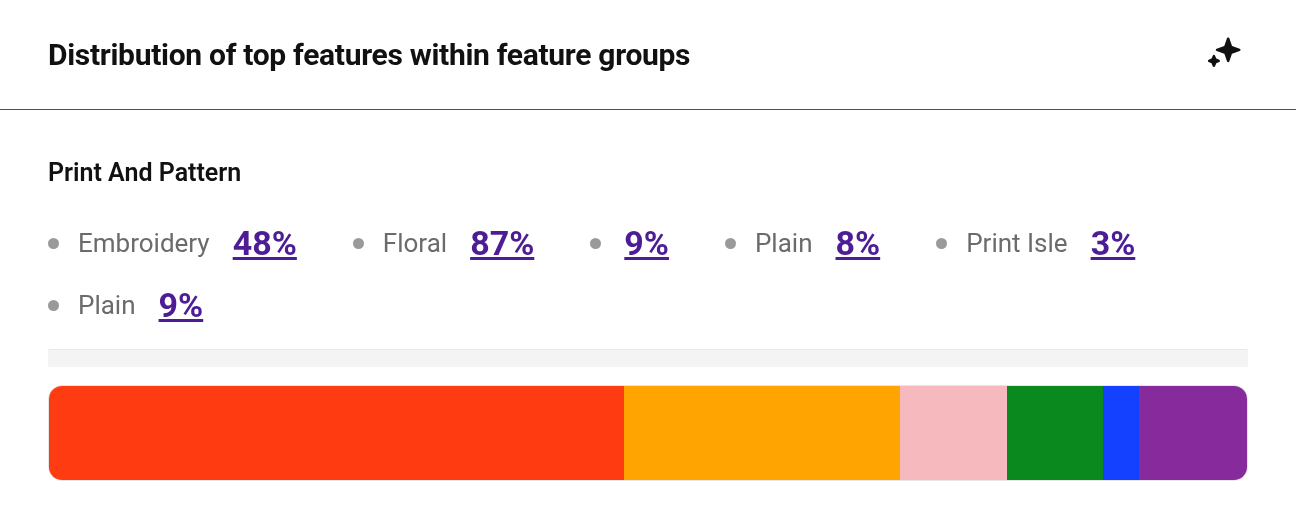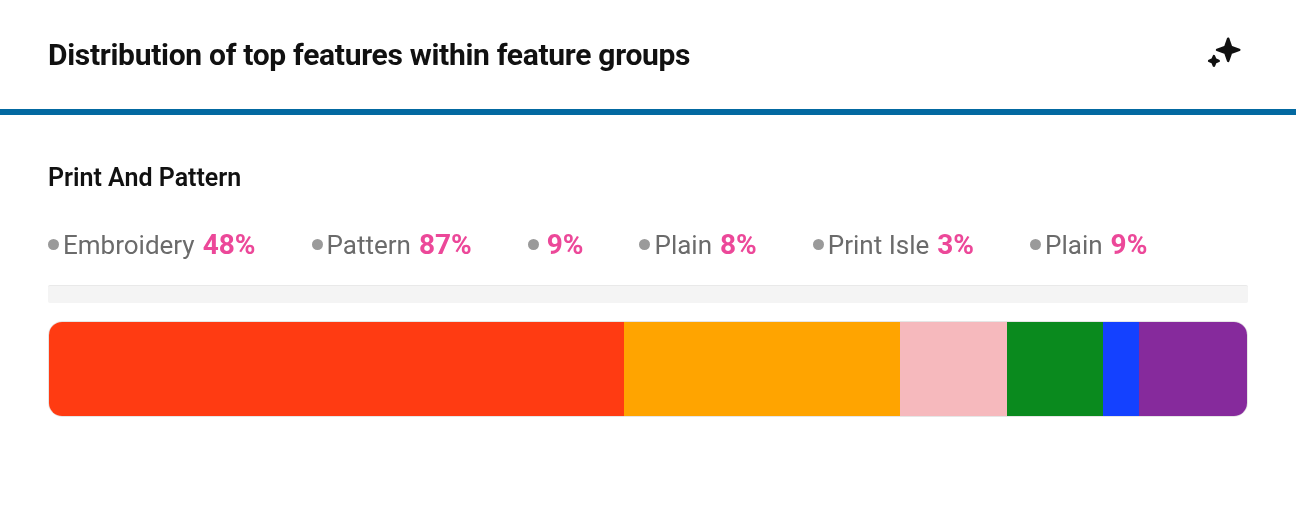--- a/index.html
+++ b/index.html
@@ -10,21 +10,21 @@
     height: 520px;
     background: #fff;
     font-family: -apple-system, BlinkMacSystemFont, "Segoe UI", Roboto, "Helvetica Neue", Arial, sans-serif;
     color: #111;
   }
   .header {
     display: flex;
     align-items: center;
     justify-content: space-between;
     padding: 30px 48px 30px 48px;
-    border-bottom: 6px solid #0369a1;
+    border-bottom: 1px solid #0369a1;
   }
   .header h1 {
     margin: 0;
     font-size: 30px;
     font-weight: 700;
     letter-spacing: -0.01em;
     color: #111;
   }
   .sparkle-btn {
     background: none;
@@ -47,40 +47,41 @@
   .legend {
     display: flex;
     flex-wrap: wrap;
     column-gap: 56px;
     row-gap: 22px;
     margin-bottom: 24px;
   }
   .legend-item {
     display: inline-flex;
     align-items: center;
-    gap: 4px;
+    gap: 19px;
     white-space: nowrap;
   }
   .bullet {
     width: 11px;
     height: 11px;
     border-radius: 50%;
     background: #9a9a9a;
     flex: none;
   }
   .legend-label {
     font-size: 26px;
     color: #6b6b6b;
     font-weight: 400;
   }
   .legend-value {
-    font-size: 28px;
+    font-size: 34px;
     font-weight: 700;
-    color: #ec4899;
+    color: #4c1d95;
     margin-left: 4px;
+    text-decoration: underline;
   }
   .thin-track {
     height: 18px;
     width: 100%;
     background: #f4f4f4;
     border-top: 1px solid #e9e9e9;
     border-radius: 2px;
     margin-bottom: 18px;
   }
   .bar {
@@ -116,21 +117,21 @@
   <h2 class="group-title">Print And Pattern</h2>
 
   <div class="legend">
     <span class="legend-item">
       <span class="bullet"></span>
       <span class="legend-label">Embroidery</span>
       <span class="legend-value">48%</span>
     </span>
     <span class="legend-item">
       <span class="bullet"></span>
-      <span class="legend-label">Pattern</span>
+      <span class="legend-label">Floral</span>
       <span class="legend-value">87%</span>
     </span>
     <span class="legend-item">
       <span class="bullet"></span>
       <span class="legend-value">9%</span>
     </span>
     <span class="legend-item">
       <span class="bullet"></span>
       <span class="legend-label">Plain</span>
       <span class="legend-value">8%</span>

